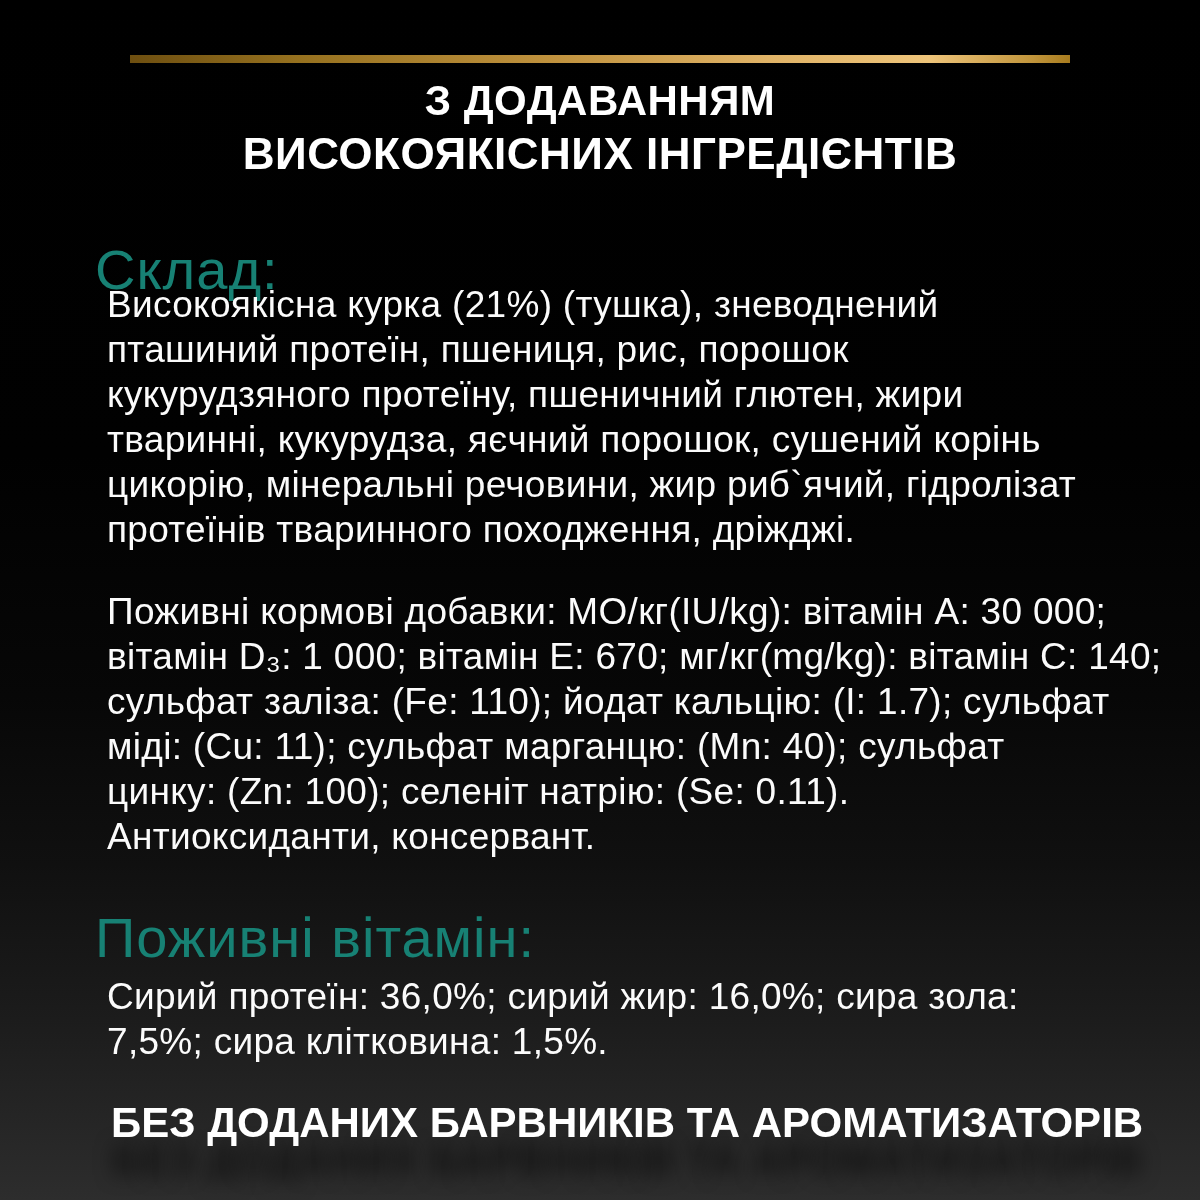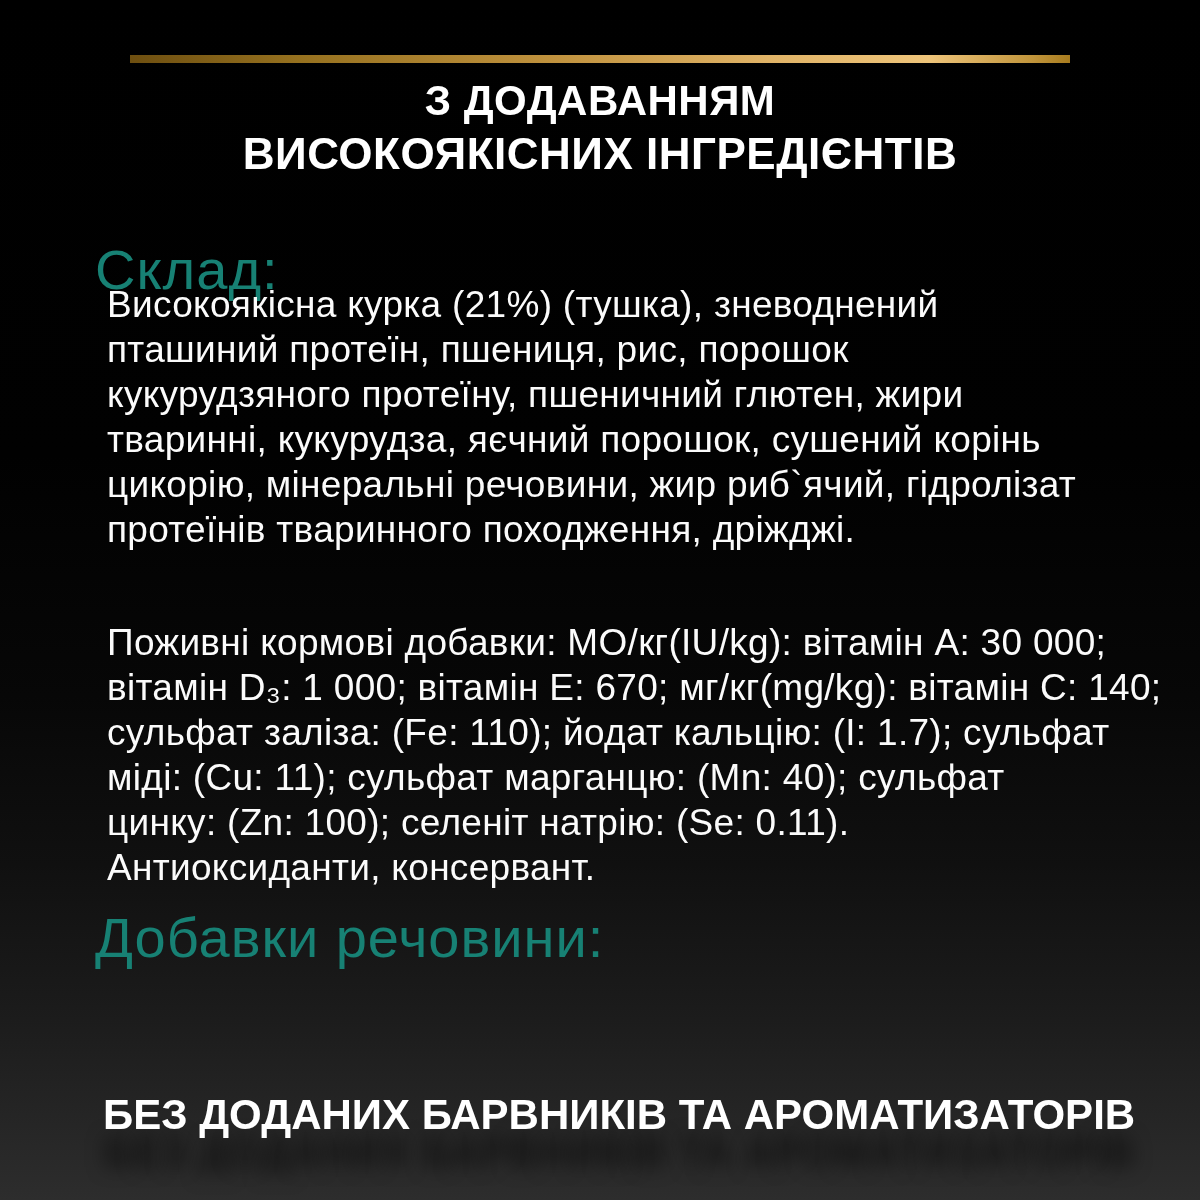--- a/index.html
+++ b/index.html
@@ -78,28 +78,28 @@
     font-size: 37px;
     font-weight: 400;
     line-height: 45px;
     letter-spacing: 0.3px;
     white-space: pre;
     color: #fbfbfb;
   }
   #sec1-heading { top: 212px; margin-top: 24px; }
   #sec1-body    { top: 270px; }
   #sec2-heading { top: 546px; }
-  #sec2-body    { top: 608px; }
+  #sec2-body    { top: 577px; }
   #sec3-heading { top: 904px; }
   #sec3-body    { top: 962px; }
   .footer-claim {
     position: absolute;
     left: 95px;
     top: 1082px;
-    margin: 8px;
+    margin: 16px;
     font-size: 42px;
     font-weight: 700;
     line-height: 1.2;
     letter-spacing: 0px;
     color: #ffffff;
     white-space: pre;
     text-shadow: 0 38px 18px rgba(0, 0, 0, 0.55);
   }
 </style>
 </head>
@@ -121,17 +121,19 @@
 цикорію, мінеральні речовини, жир риб`ячий, гідролізат
 протеїнів тваринного походження, дріжджі.</p>
 
   <p class="sec-body" id="sec2-body">Поживні кормові добавки: МО/кг(IU/kg): вітамін А: 30 000;
 вітамін D₃: 1 000; вітамін Е: 670; мг/кг(mg/kg): вітамін С: 140;
 сульфат заліза: (Fe: 110); йодат кальцію: (I: 1.7); сульфат
 міді: (Cu: 11); сульфат марганцю: (Mn: 40); сульфат
 цинку: (Zn: 100); селеніт натрію: (Se: 0.11).
 Антиоксиданти, консервант.</p>
 
-  <h2 class="sec-heading" id="sec3-heading">Добавки речовини:</h2>
+  <h2 class="sec-heading" id="sec3-heading">Поживні вітамін:</h2>
+  <p class="sec-body" id="sec3-body">Сирий протеїн: 36,0%; сирий жир: 16,0%; сира зола:
+7,5%; сира клітковина: 1,5%.</p>
 
   <div class="footer-claim">БЕЗ ДОДАНИХ БАРВНИКІВ ТА АРОМАТИЗАТОРІВ</div>
 
 </div>
 
 </body></html>

